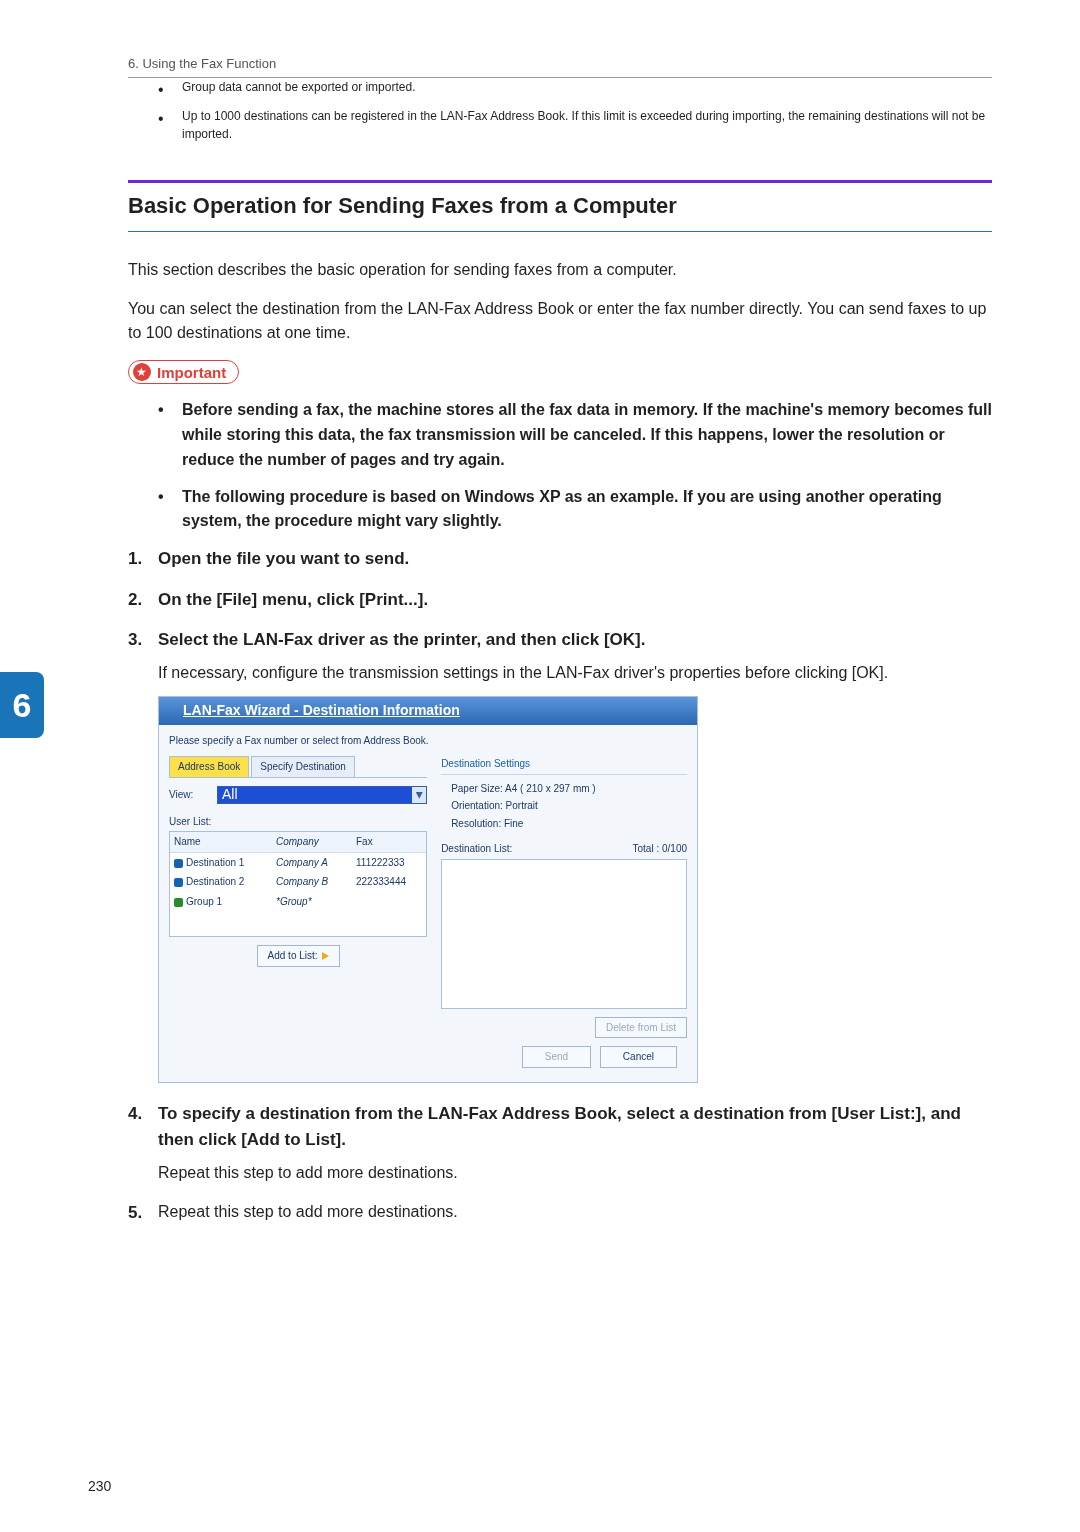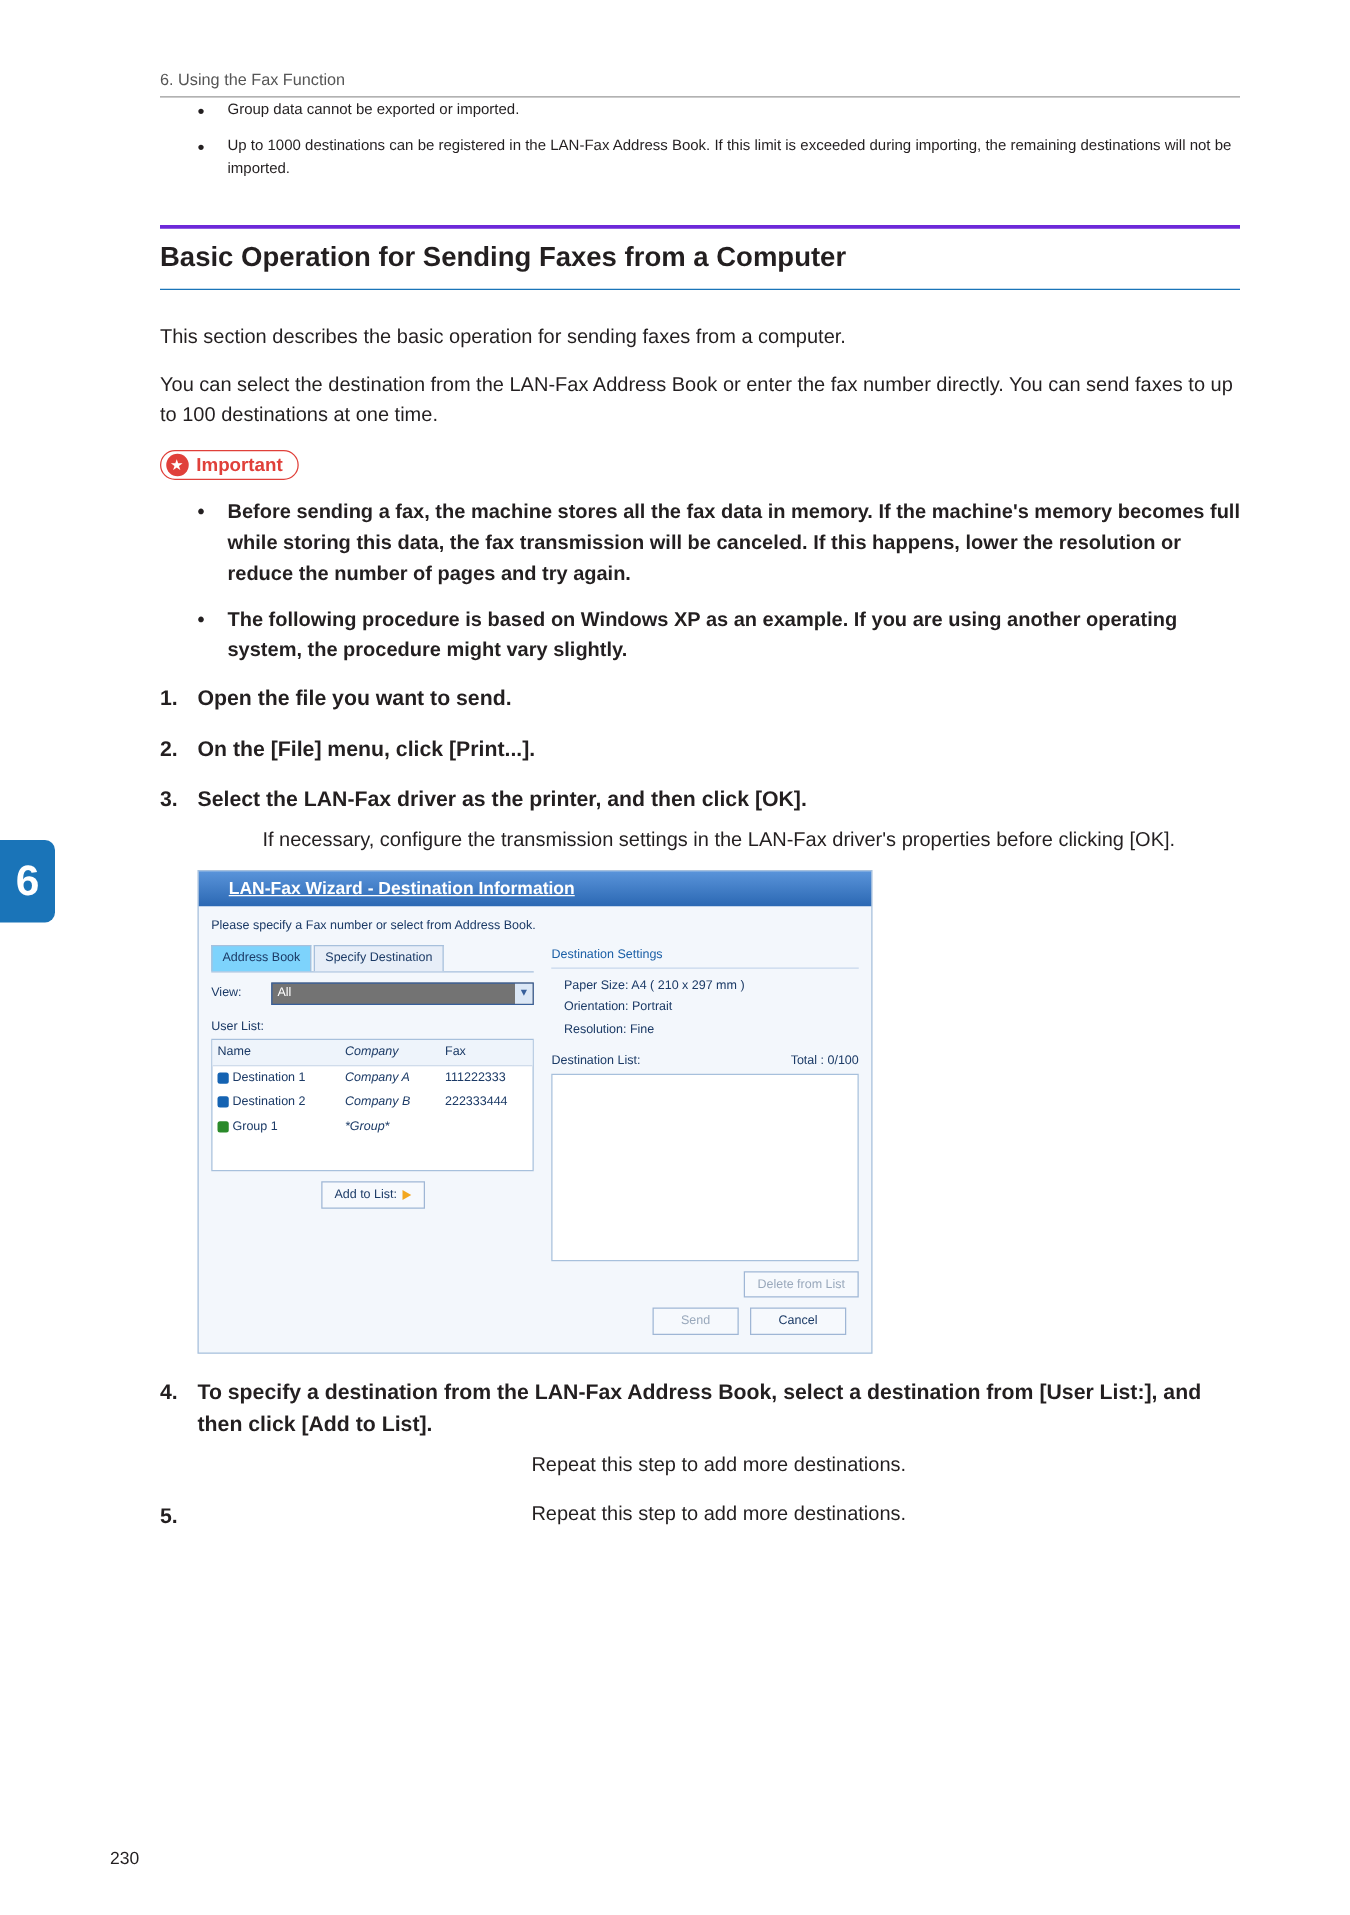--- a/index.html
+++ b/index.html
@@ -141,21 +141,20 @@
   .step-head {
     font-weight: bold;
     font-size: 17px;
     line-height: 1.55;
   }
   .step-body {
     font-weight: normal;
     font-size: 16px;
     margin-top: 8px;
     margin-bottom: 8px;
-    text-align: center;
   }
   .page-number {
     position: absolute;
     left: 88px;
     bottom: 38px;
     font-size: 14px;
   }
 
   
   .dialog {
@@ -181,26 +180,26 @@
   .dialog-right { flex: 1; }
   .tabs { display: flex; border-bottom: 1px solid #a7c0dc; margin-bottom: 8px; }
   .tab {
     padding: 2px 8px;
     border: 1px solid #a7c0dc;
     border-bottom: none;
     background: #e7eef8;
     margin-right: 2px;
     font-size: 10px;
   }
-  .tab.active { background: #7dd3fc; }
+  .tab.active { background: #fde047; }
   .view-row { display:flex; align-items:center; margin:6px 0 10px 0; }
   .view-row label { width:48px; color:#1b3a66; }
   .view-select {
-    flex:1; height:18px; background:#737373; color:#fff;
-    border:1px solid #375f9b; font-size:10px; padding-left:4px;
+    flex:1; height:18px; background:#1d4ed8; color:#fff;
+    border:1px solid #375f9b; font-size:14px; padding-left:4px;
     display:flex; align-items:center; justify-content:space-between;
   }
   .view-select .caret {
     width:14px; height:16px; background:#dbe7f6;
     display:flex; align-items:center; justify-content:center; color:#375f9b;
   }
   .user-list-label { margin-bottom:2px; }
   .user-list {
     border:1px solid #a7c0dc; background:#fff; height:106px;
   }

